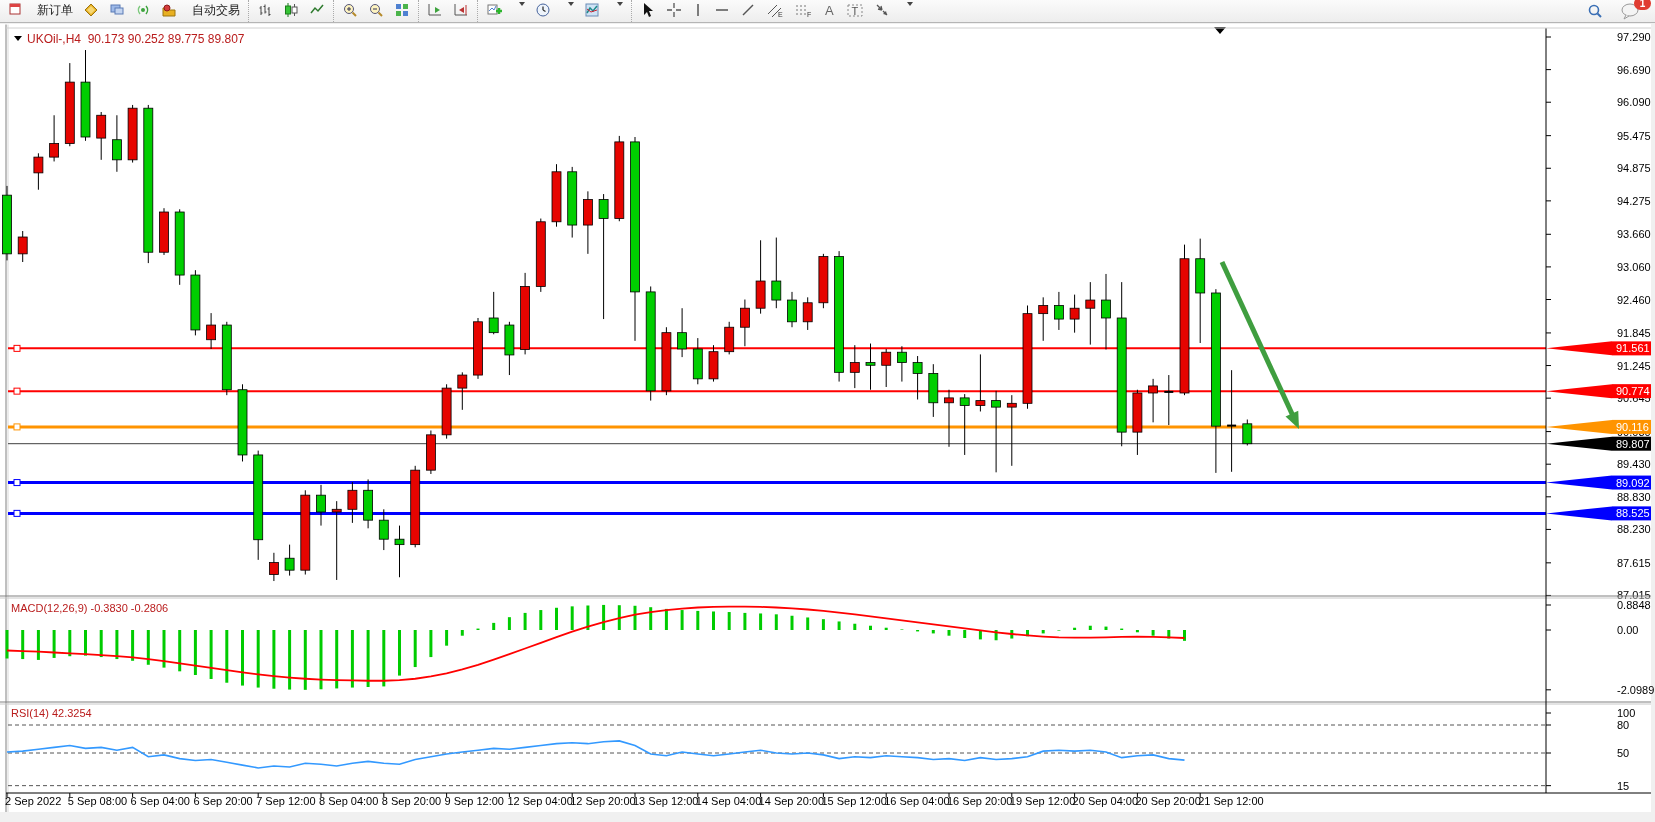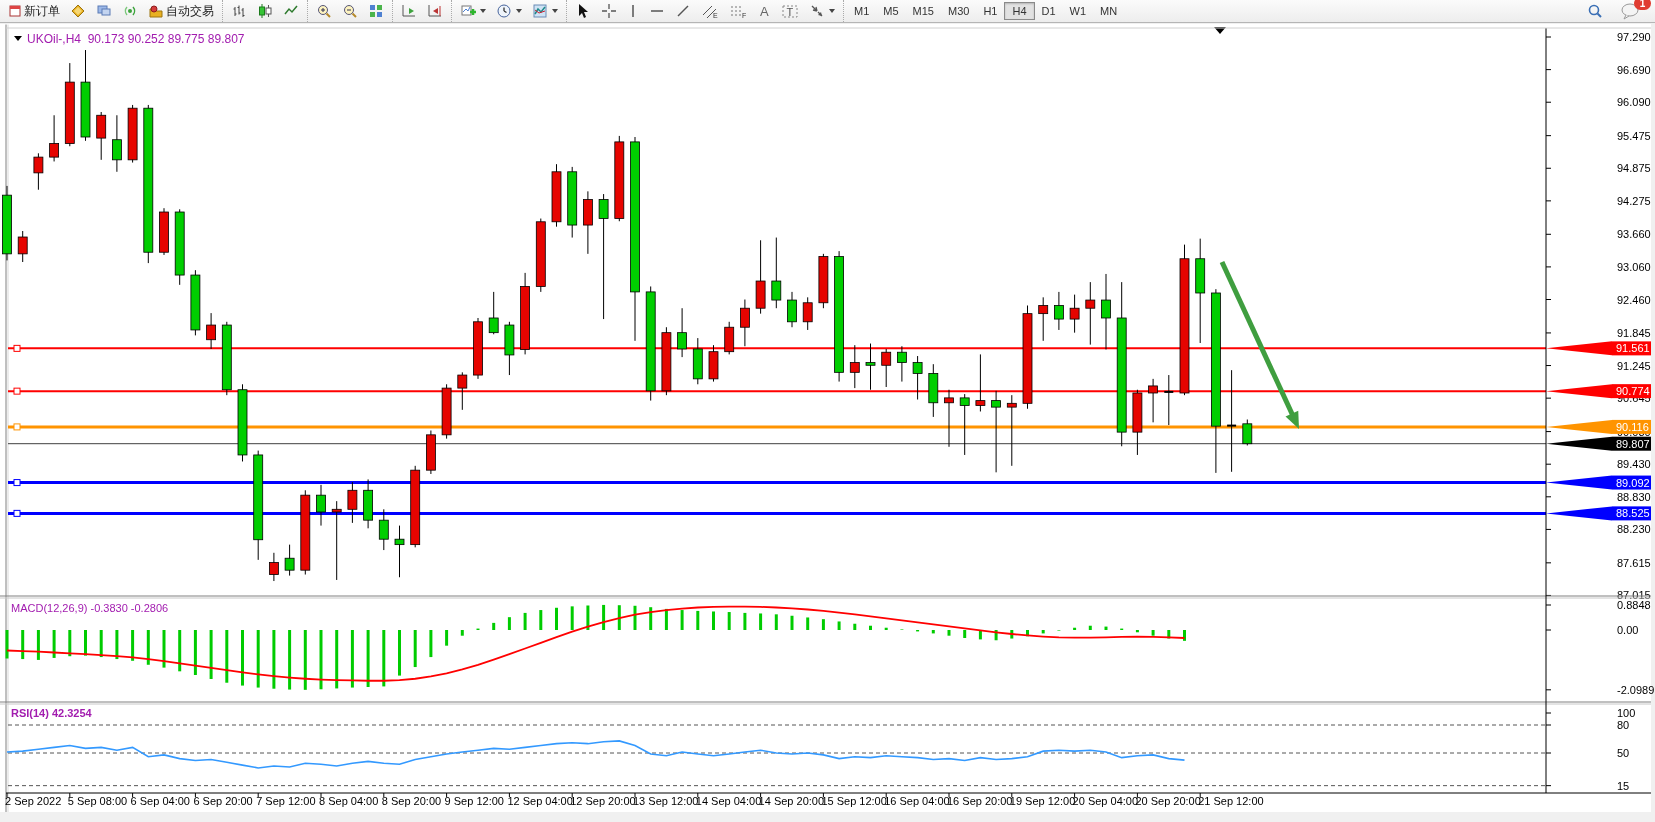--- a/index.html
+++ b/index.html
@@ -2,34 +2,34 @@
 <html><head>
 <meta charset="utf-8">
 <style>
   html,body{margin:0;padding:0;background:#e8e8e8;font-family:"Liberation Sans",sans-serif;}
   #app{position:relative;width:1655px;height:822px;background:#f0f0f0;overflow:hidden;}
   
   #toolbar{position:absolute;left:0;top:0;width:1655px;height:22px;background:linear-gradient(#fbfbfb,#ededed);
     border-bottom:1px solid #b5b5b5;display:flex;align-items:center;font-size:12px;color:#222;z-index:5;}
   .tb-group{display:flex;align-items:center;height:22px;padding:0 3px;border-left:1px dotted #aaa;}
   .tb-group:first-child{border-left:none;}
-  .tb-btn{display:flex;align-items:center;gap:2px;padding:1px 4px;height:18px;border:1px solid transparent;cursor:default;}
+  .tb-btn{display:flex;gap:15px;padding:1px 4px;height:18px;border:1px solid transparent;cursor:default;}
   .tb-btn svg{display:block;}
   .tf-btn{padding:2px 7px;font-size:11px;color:#333;}
   .tf-active{border:1px solid #8a8a8a;background:#e2e2e2;box-shadow:inset 0 1px 2px rgba(0,0,0,.2);}
   .caret{width:0;height:0;border-left:3px solid transparent;border-right:3px solid transparent;border-top:4px solid #444;margin-left:2px;}
   #tb-right{margin-left:auto;display:flex;align-items:center;gap:6px;padding-right:10px;}
   #noti-badge{position:absolute;top:-4px;right:-7px;min-width:13px;height:13px;border-radius:7px;background:#e03c31;color:#fff;
     font-size:10px;font-weight:bold;text-align:center;line-height:13px;padding:0 2px;}
   .tri-down{width:0;height:0;border-left:4px solid transparent;border-right:4px solid transparent;border-top:5px solid #000;display:inline-block;}
   
-  .ovl{position:absolute;z-index:3;color:#a21caf;white-space:pre;text-align:center;}
+  .ovl{position:absolute;z-index:3;color:#b91c1c;white-space:pre;text-align:center;}
   #chart-title{left:14px;top:30px;font-size:12px;}
   #macd-label{left:11px;top:602px;font-size:11px;}
-  #rsi-label{left:11px;top:707px;font-size:11px;font-weight:bold;}
+  #rsi-label{left:11px;top:707px;font-size:11px;}
   #chart-svg{position:absolute;left:0;top:0;z-index:1;}
 </style>
 </head>
 <body>
 
 <div id="app">
 
   <div id="toolbar">
     <div class="tb-group">
       <div class="tb-btn">
@@ -259,31 +259,20 @@
         <span>
             <svg width="16" height="16">
               <path d="M3 3 L8 8 M8 8 l-1 -4 M8 8 l-4 -1 M13 13 L9 9" stroke="#555" stroke-width="1.3" fill="none"></path>
               <polygon points="13,13 9,12 12,9" fill="#555"></polygon>
             </svg>
           </span>
         <span class="caret"></span>
       </div>
     </div>
 
-    <div class="tb-group">
-      <span class="tf-btn">M1</span>
-      <span class="tf-btn">M5</span>
-      <span class="tf-btn">M15</span>
-      <span class="tf-btn">M30</span>
-      <span class="tf-btn">H1</span>
-      <span class="tf-btn tf-active">H4</span>
-      <span class="tf-btn">D1</span>
-      <span class="tf-btn">W1</span>
-      <span class="tf-btn">MN</span>
-    </div>
 
     <div id="tb-right">
       <div class="tb-btn">
         <span>
             <svg width="18" height="18">
               <circle cx="8" cy="8" r="4.5" fill="none" stroke="#3a6fb5" stroke-width="1.6"></circle>
               <line x1="11.5" y1="11.5" x2="15" y2="15" stroke="#3a6fb5" stroke-width="2"></line>
             </svg>
           </span>
       </div>

